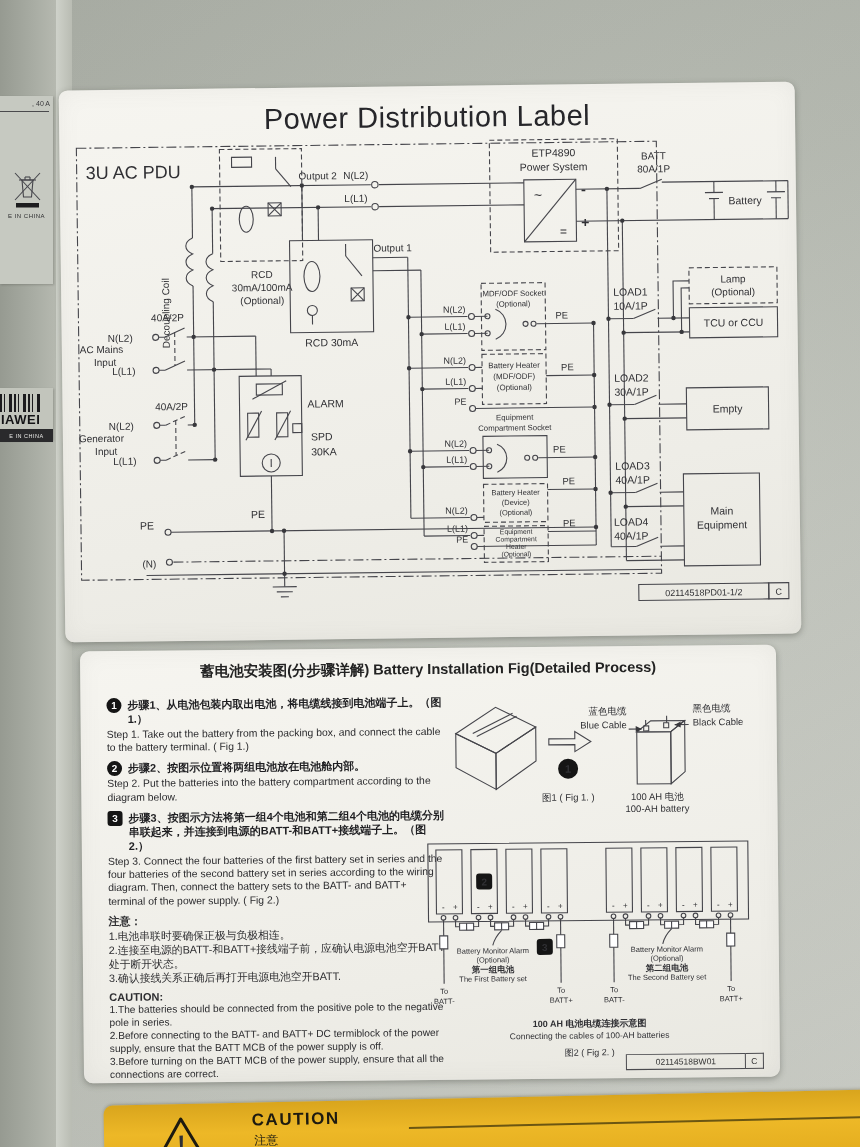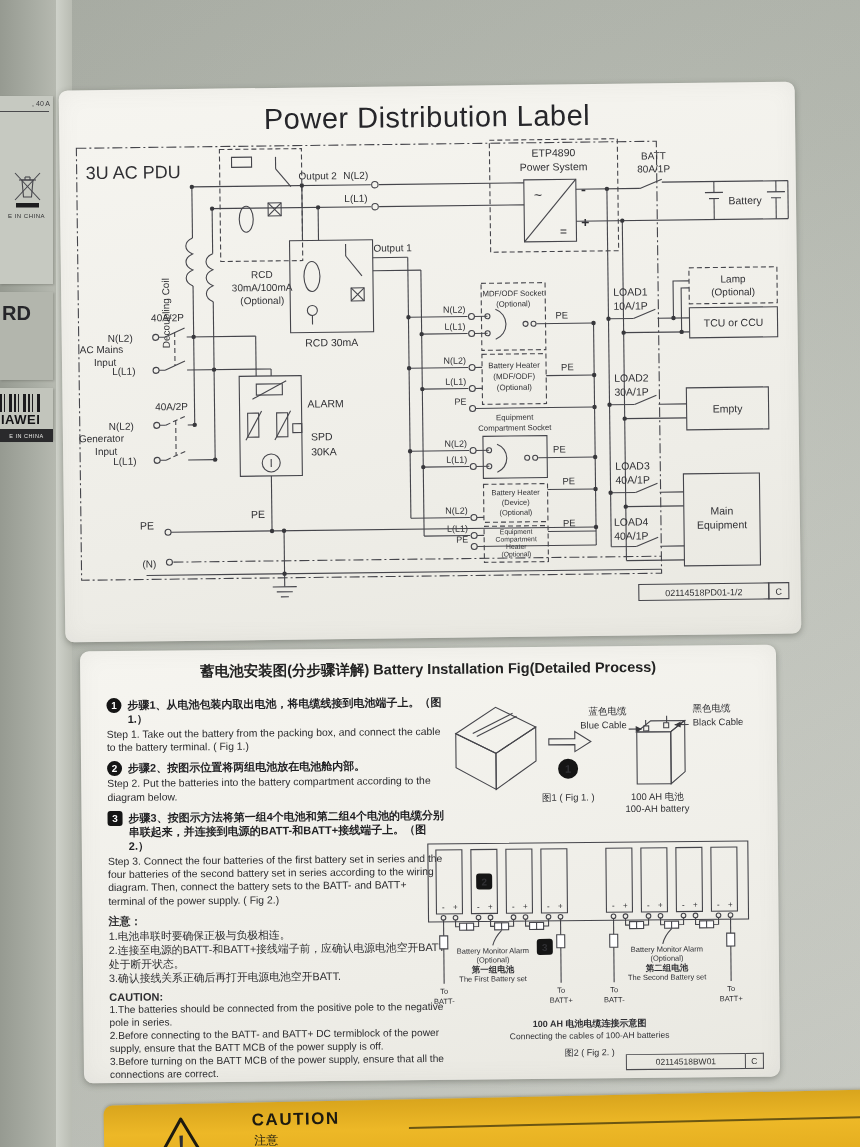--- a/index.html
+++ b/index.html
@@ -85,23 +85,20 @@
         <line x1="7" y1="10" x2="24" y2="10"></line>
         <line x1="13" y1="7" x2="18" y2="7"></line>
         <line x1="13" y1="7" x2="13" y2="10"></line>
           <line x1="18" y1="7" x2="18" y2="10"></line>
         <line x1="3" y1="3" x2="28" y2="30"></line>
           <line x1="28" y1="3" x2="3" y2="30"></line>
       </g>
       <rect x="4" y="33" width="23" height="4.5" fill="#1d1d1f"></rect>
     </svg>
     <div class="tiny">E IN CHINA</div>
-  </div>
-  <div class="sticker st2">
-    <div class="rd">RD</div>
   </div>
   <div class="sticker st3">
     <div class="barcode"></div>
     <div class="brand">IAWEI</div>
     <div class="darkbar">
       <div class="tiny">E IN CHINA</div>
     </div>
   </div>
 </div>
 <div class="edge"></div>

